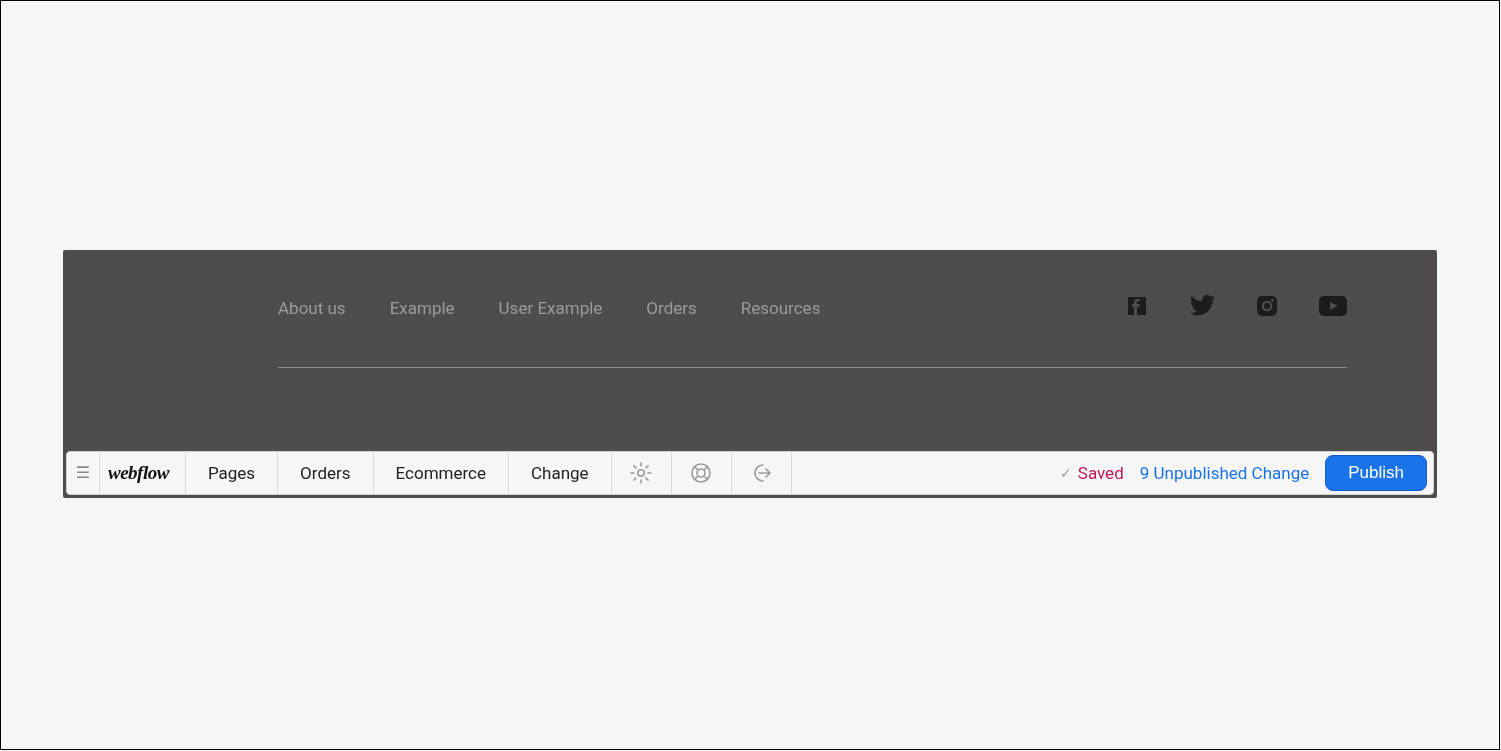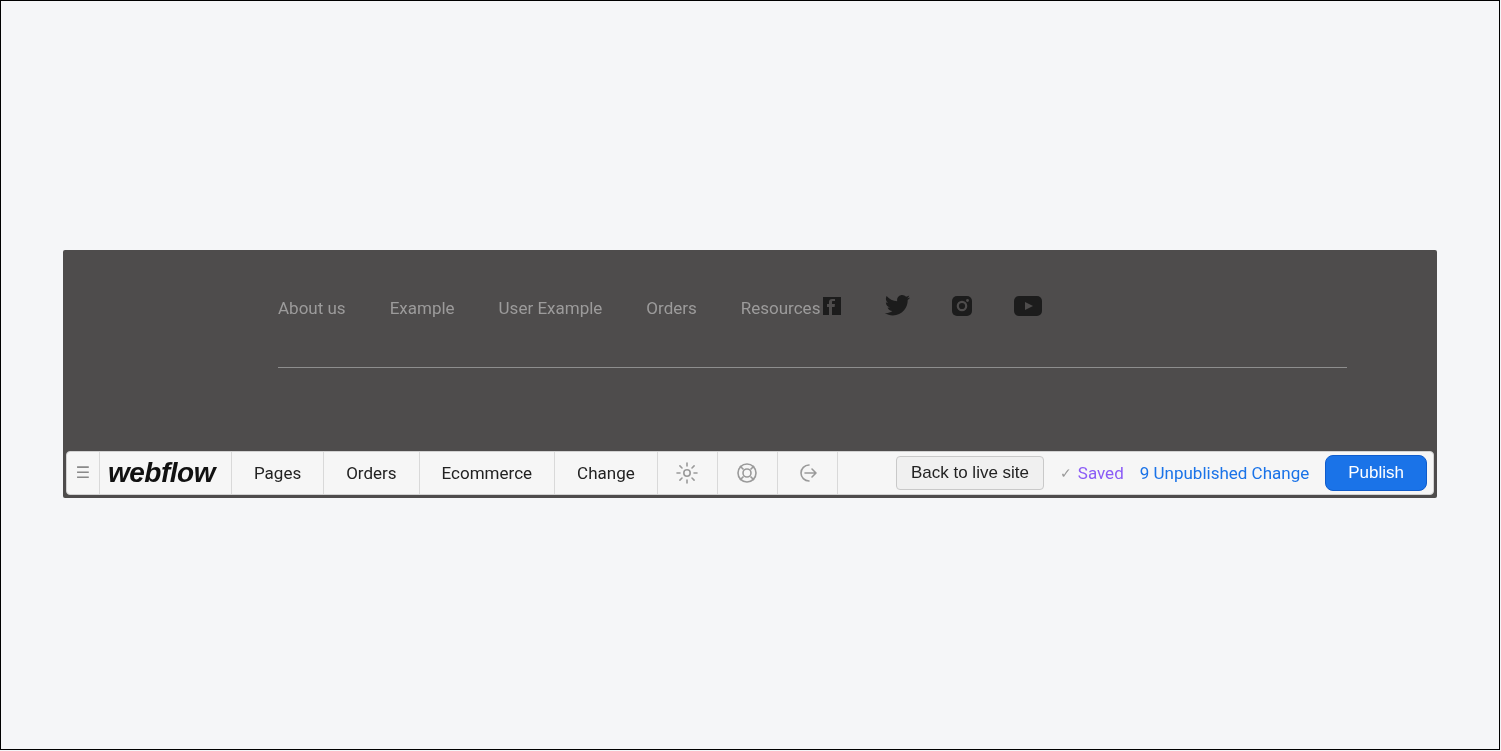--- a/index.html
+++ b/index.html
@@ -1,38 +1,38 @@
 <!DOCTYPE html>
 <html><head>
 <meta charset="utf-8">
 <style>
   * { box-sizing: border-box; margin: 0; padding: 0; }
   html, body { width: 1501px; height: 751px; background: #f5f6f8; font-family: -apple-system, BlinkMacSystemFont, "Segoe UI", Roboto, Helvetica, Arial, sans-serif; }
   .outer { position: absolute; left: 63px; top: 250px; width: 1374px; height: 248px; background: #4e4c4c; border-radius: 2px; }
   .footer-content { position: absolute; left: 215px; top: 38px; right: 90px; }
-  .footer-row { display: flex; align-items: center; height: 40px; }
+  .footer-row { display: flex; align-items: center; justify-content: space-between; height: 40px; }
   .footer-nav { display: flex; gap: 44px; }
   .footer-nav a { color: #9c9b9b; font-size: 17px; text-decoration: none; }
   .social { display: flex; gap: 40px; align-items: center; }
   .social svg { fill: #1c1c1c; }
   .footer-divider { border: none; border-top: 1px solid #8e8e8e; margin-top: 39px; }
 
   .editor-bar-wrap { position: absolute; left: 0; bottom: 0; width: 100%; padding: 3px; }
   .editor-bar { background: #f6f6f6; border: 1px solid #d2d2d2; border-radius: 4px; height: 44px; display: flex; align-items: stretch; }
   .hamburger-cell { width: 33px; display:flex; align-items:center; justify-content:center; border-right: 1px solid #d9d9d9; }
   .hamburger-cell span { color:#8a8a8a; font-size:16px; line-height:1; }
   .logo-cell { padding: 0 16px 0 8px; display:flex; align-items:center; border-right: 1px solid #d9d9d9; }
-  .logo-cell span { font-family: Liberation Sans, sans-serif; font-style: italic; font-weight: 700; font-size: 28px; color:#111; letter-spacing:-0.5px; }
+  .logo-cell span { font-family: Liberation Serif, serif; font-style: italic; font-weight: 700; font-size: 19px; color:#111; letter-spacing:-0.5px; }
   .tab { padding: 0 22px; display:flex; align-items:center; border-right:1px solid #d9d9d9; color:#222; font-size:17px; cursor:pointer; }
   .icon-tab { width:60px; display:flex; align-items:center; justify-content:center; border-right:1px solid #d9d9d9; cursor:pointer; }
   .icon-tab svg { stroke:#9a9a9a; fill:none; }
   .spacer { flex:1; }
   .right-group { display:flex; align-items:center; gap:16px; padding-right:6px; }
   .btn-secondary { background:#f0f0f0; border:1px solid #c9c9c9; border-radius:4px; padding:6px 14px; font-size:17px; color:#222; cursor:pointer; }
-  .saved { color:#8b5cf6; font-size:17px; display:flex; align-items:center; gap:6px; }
+  .saved { color:#be185d; font-size:17px; display:flex; align-items:center; gap:6px; }
   .saved::before { content:"✓"; color:#9a9a9a; font-size:14px; }
   .unpublished { color:#1a73e8; font-size:17px; cursor:pointer; }
   .btn-primary { background:#1a73e8; border:1px solid #0f5ccc; color:#fff; border-radius:8px; padding:7px 22px; font-size:17px; cursor:pointer; }
   .frame-border { position:absolute; left:0; top:0; width:1500px; height:750px; border:1px solid #000; pointer-events:none; }
 </style>
 </head>
 <body>
 
 <div class="outer">
   <div class="footer-content">
@@ -100,21 +100,20 @@
           </svg>
       </div>
       <div class="icon-tab">
         <svg width="24" height="24" viewBox="0 0 24 24">
             <path d="M14 4a8 8 0 1 0 0 16" stroke-width="1.6" stroke-linecap="round"></path>
             <path d="M10 12h11M17 8l4 4-4 4" stroke-width="1.6" stroke-linecap="round" stroke-linejoin="round"></path>
           </svg>
       </div>
       <div class="spacer"></div>
       <div class="right-group">
-        <button class="btn-secondary">Back to live site</button>
         <span class="saved">Saved</span>
         <span class="unpublished">9 Unpublished Change</span>
         <button class="btn-primary">Publish</button>
       </div>
     </div>
   </div>
 </div>
 
 <div class="frame-border"></div>
 

